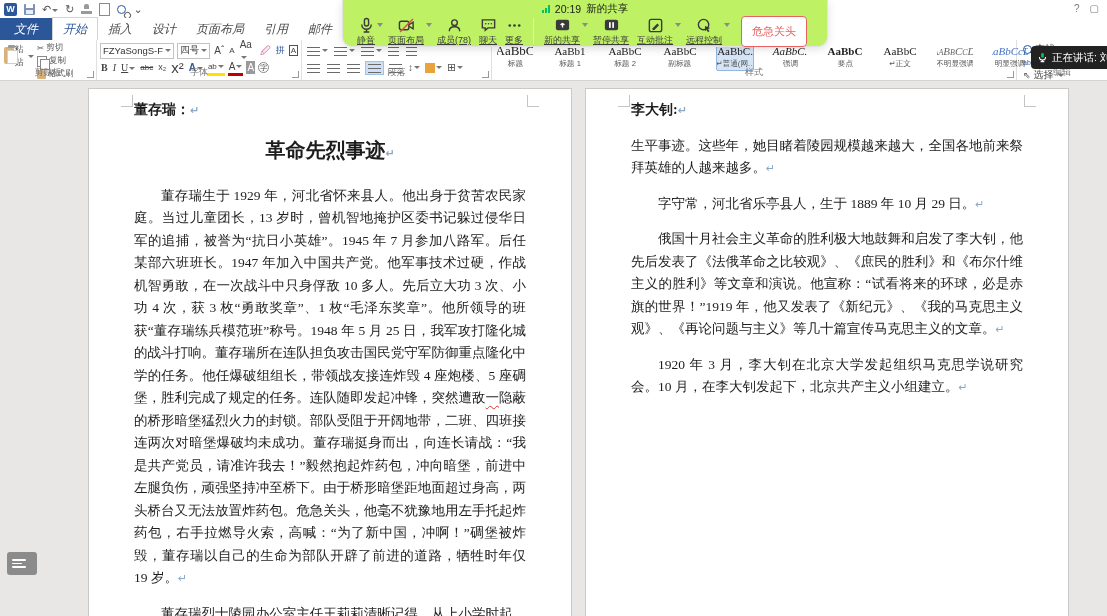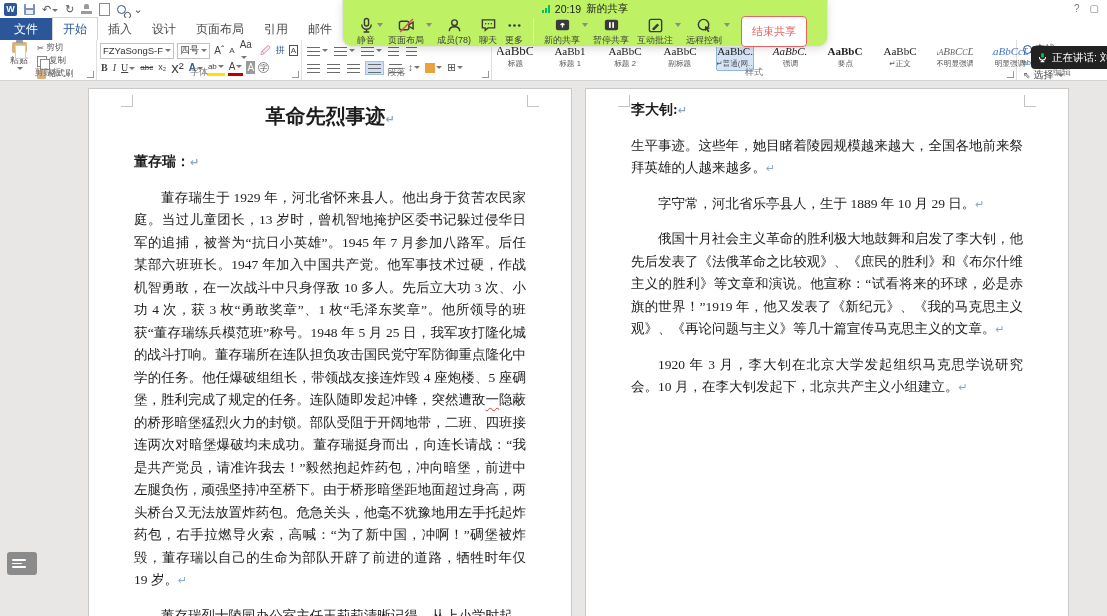--- a/index.html
+++ b/index.html
@@ -12,31 +12,31 @@
   .floppy{width:11px;height:11px;background:#7c93b4;position:relative;border-radius:1px;}
   .floppy:before{content:"";position:absolute;left:2px;top:0;width:7px;height:4px;background:#fff;}
   .floppy:after{content:"";position:absolute;left:2px;bottom:1px;width:7px;height:4px;background:#e8eef6;}
   .mini-doc{width:9px;height:11px;background:#fff;border:1px solid #8a8a8a;position:relative;}
   .mini-doc.mag:after{content:"";position:absolute;right:-3px;bottom:-2px;width:5px;height:5px;border:1px solid #666;border-radius:50%;background:#fff;}
   .stamp{width:11px;height:10px;position:relative;}
   .stamp:before{content:"";position:absolute;left:3px;top:0;width:5px;height:5px;background:#9a9a9a;border-radius:2px 2px 0 0;}
   .stamp:after{content:"";position:absolute;left:0;bottom:0;width:11px;height:3px;background:#9a9a9a;}
   .win-right{position:absolute;right:8px;top:3px;display:flex;gap:10px;color:#777;font-size:10px;}
   
-  .tabs{position:absolute;left:0;top:18px;width:100%;height:22px;display:flex;align-items:flex-end;background:#fff;}
+  .tabs{position:absolute;left:0;top:18px;width:100%;height:22px;display:flex;align-items:flex-end;background:#fff;font-style:italic;}
   .tab{padding:4px 10px 4px;font-size:12px;color:#4a4a4a;line-height:14px;}
   .tab.file{background:#2b579a;color:#fff;padding:4px 14px;}
   .tab.active{background:#fff;color:#2b579a;border:1px solid #d4d4d4;border-bottom:none;}
   
   .ribbon{position:absolute;left:0;top:40px;width:1107px;height:40px;background:#fff;border-bottom:1px solid #d4d4d4;display:flex;}
   .rgroup{position:relative;height:100%;border-right:1px solid #e0e0e0;box-sizing:border-box;}
   .glabel{position:absolute;bottom:1px;left:0;width:100%;text-align:center;font-size:9px;color:#777;}
   .launcher{position:absolute;right:2px;bottom:2px;width:6px;height:6px;border-right:1px solid #999;border-bottom:1px solid #999;}
   .g-clip{width:97px;display:flex;padding:2px 2px 10px 4px;box-sizing:border-box;gap:3px;}
-  .paste-btn{width:30px;display:flex;flex-direction:column;align-items:center;font-size:9px;color:#555;}
+  .paste-btn{width:30px;display:flex;flex-direction:row;align-items:center;font-size:9px;color:#555;}
   .clipboard{width:15px;height:17px;background:#d9b17c;border-radius:2px;position:relative;margin-bottom:1px;}
   .clipboard:before{content:"";position:absolute;left:4px;top:-2px;width:7px;height:3px;background:#9a9a9a;border-radius:1px;}
   .clipboard:after{content:"";position:absolute;left:3px;top:3px;width:9px;height:12px;background:#fff;border:1px solid #cfcfcf;}
   .mini-rows{display:flex;flex-direction:column;gap:1px;font-size:8.5px;color:#555;}
   .mini-rows .mr{display:flex;align-items:center;gap:2px;white-space:nowrap;}
   .ico-copy{width:8px;height:9px;border:1px solid #888;background:#fff;position:relative;}
   .ico-copy:after{content:"";position:absolute;left:2px;top:2px;width:8px;height:9px;border:1px solid #888;background:#fff;}
   .ico-brush{width:9px;height:9px;background:#d9b17c;border-radius:1px 4px 1px 1px;}
   .g-font{width:205px;padding:2px 3px 10px;box-sizing:border-box;font-size:9px;}
   .combo{display:inline-flex;align-items:center;justify-content:space-between;border:1px solid #c3c3c3;background:#fff;height:14px;padding:0 2px;font-size:9.5px;color:#333;vertical-align:middle;}
@@ -86,21 +86,21 @@
   .blk.para-cont{text-indent:0;}
   .m-mark{color:#8aa8c8;font-family:"DejaVu Sans",sans-serif;font-size:11px;}
   .m-sq-red{text-decoration:underline wavy #e03333 1px;text-underline-offset:3px;}
   .m-sq-blue{text-decoration:underline wavy #3a6cd6 1px;text-underline-offset:3px;}
   
   .meetbar{position:absolute;left:342px;top:0;width:486px;height:47px;background:#bef264;border:1px solid #e2e2e2;border-top:none;border-radius:0 0 10px 10px;box-shadow:0 2px 8px rgba(0,0,0,.13);box-sizing:border-box;z-index:30;}
   .meet-status{display:flex;align-items:center;justify-content:center;gap:5px;font-size:10.5px;color:#1a1a1a;padding-top:2px;height:13px;}
   .sig{display:flex;align-items:flex-end;gap:1px;height:8px;}
   .sig i{width:2px;background:#0abf5b;display:block;}
   .meet-btns{display:flex;align-items:center;padding:1px 8px 0 10px;height:30px;}
-  .mbtn{display:flex;flex-direction:column;align-items:center;justify-content:center;font-size:9px;color:#3d3d3d;line-height:10px;padding:0 4px;white-space:nowrap;}
+  .mbtn{display:flex;flex-direction:column;align-items:center;justify-content:center;font-size:9px;color:#3d3d3d;line-height:10px;padding:0 4px;white-space:nowrap;text-decoration:underline;}
   .mbtn svg{display:block;margin-bottom:1px;}
   .mcaret{width:0;height:0;border-left:3px solid transparent;border-right:3px solid transparent;border-top:4px solid #8a8a8a;margin:0 1px 12px -2px;}
   .mdivider{width:1px;height:26px;background:#e6e6e6;margin:0 6px;}
   .end-share{margin-left:10px;border:1px solid #e86262;color:#e86262;font-size:11px;border-radius:4px;padding:7px 10px;background:#fff;white-space:nowrap;}
   
   .toast{position:absolute;left:1031px;top:46px;height:23px;width:110px;background:#222;border-radius:4px 0 0 4px;display:flex;align-items:center;gap:4px;padding:0 6px;box-sizing:border-box;color:#fff;font-size:10.5px;z-index:40;white-space:nowrap;}
   
   .anno-handle{position:absolute;left:7px;top:552px;width:30px;height:23px;background:#8b8b8b;border-radius:3px;display:flex;flex-direction:column;justify-content:center;gap:2px;padding:0 5px;box-sizing:border-box;z-index:20;}
   .anno-handle i{display:block;height:1.6px;background:#fff;border-radius:1px;}
   .anno-handle i:nth-child(1){width:14px;} .anno-handle i:nth-child(2){width:10px;} .anno-handle i:nth-child(3){width:14px;}
@@ -333,22 +333,22 @@
         </div>
       <span class="glabel">编辑</span>
     </div>
   </div>
 
   <div class="docarea">
     <div class="page p1">
       <span class="cmark cm-tl"></span>
       <span class="cmark cm-tr"></span>
       <div class="doc-text" id="left-page-text">
+          <div class="blk heading">董存瑞：<span class="m-mark">↵</span></div>
           <div class="blk title">革命先烈事迹<span class="m-mark">↵</span></div>
-          <div class="blk heading">董存瑞：<span class="m-mark">↵</span></div>
           <div class="blk para">董存瑞生于 1929 年，河北省怀来县人。他出身于贫苦农民家庭。当过儿童团长，13 岁时，曾机智地掩护区委书记躲过侵华日军的追捕，被誉为“抗日小英雄”。1945 年 7 月参加八路军。后任某部六班班长。1947 年加入中国共产党。他军事技术过硬，作战机智勇敢，在一次战斗中只身俘敌 10 多人。先后立大功 3 次、小功 4 次，获 3 枚“勇敢奖章”、1 枚“毛泽东奖章”。他所领导的班获“董存瑞练兵模范班”称号。1948 年 5 月 25 日，我军攻打隆化城的战斗打响。董存瑞所在连队担负攻击国民党守军防御重点隆化中学的任务。他任爆破组组长，带领战友接连炸毁 4 座炮楼、5 座碉堡，胜利完成了规定的任务。连队随即发起冲锋，突然遭敌<span class="m-sq-red">一</span>隐蔽的桥形暗堡猛烈火力的封锁。部队受阻于开阔地带，二班、四班接连两次对暗堡爆破均未成功。董存瑞挺身而出，向连长请战：“我是共产党员，请准许我去！”毅然抱起炸药包，冲向暗堡，前进中左腿负伤，顽强坚持冲至桥下。由于桥形暗堡距地面超过身高，两头桥台又无法放置炸药包。危急关头，他毫不犹豫地用左手托起炸药包，右手拉燃导火索，高喊：“为了新中国，冲啊！”碉堡被炸毁，董存瑞以自己的生命为部队开辟了前进的道路，牺牲时年仅 19 岁。<span class="m-mark">↵</span></div>
           <div class="blk para">董存瑞烈士陵园办公室主任王莉莉清晰记得，从上小学时起，她每年清明节都会来董存瑞烈士陵园参加祭扫活动。“董存瑞早已成为隆化人的集体记忆，影响着一代又一代人的成长。”王莉莉在这里已</div>
         </div>
     </div>
     <div class="page p2">
       <span class="cmark cm-tl"></span>
       <span class="cmark cm-tr"></span>
       <div class="doc-text" id="right-page-text">
           <div class="blk heading">李大钊:<span class="m-mark">↵</span></div>
           <div class="blk para-cont">生平事迹。这些年，她目睹着陵园规模越来越大，全国各地前来祭拜英雄的人越来越多。<span class="m-mark">↵</span></div>
@@ -437,21 +437,21 @@
       </div>
         <span class="mcaret"></span>
       <div class="mbtn">
         <svg width="17" height="17" viewBox="0 0 18 18" fill="none" stroke="#3a3a3a" stroke-width="1.5">
             <circle cx="8" cy="8" r="5.5"></circle>
             <path d="M9.5 9.5 15 11.6l-2.2 1 1.5 2.6-1.6.9-1.5-2.6-1.7 1.7z" fill="#3a3a3a" stroke="none"></path>
           </svg>
         <span>远程控制</span>
       </div>
         <span class="mcaret"></span>
-      <button class="end-share">结束共享</button>
+      <button class="end-share">危急关头</button>
     </div>
   </div>
 
   <div class="toast">
     <svg width="11" height="11" viewBox="0 0 18 18" fill="none" stroke="#fff" stroke-width="1.8">
         <rect x="6.8" y="1.5" width="4.4" height="8" rx="2.2" fill="#0abf5b" stroke="none"></rect>
         <path d="M4 8a5 5 0 0 0 10 0M9 13v2.5M6 15.8h6"></path>
       </svg>
     <span>正在讲话: 刘伟</span>
   </div>

